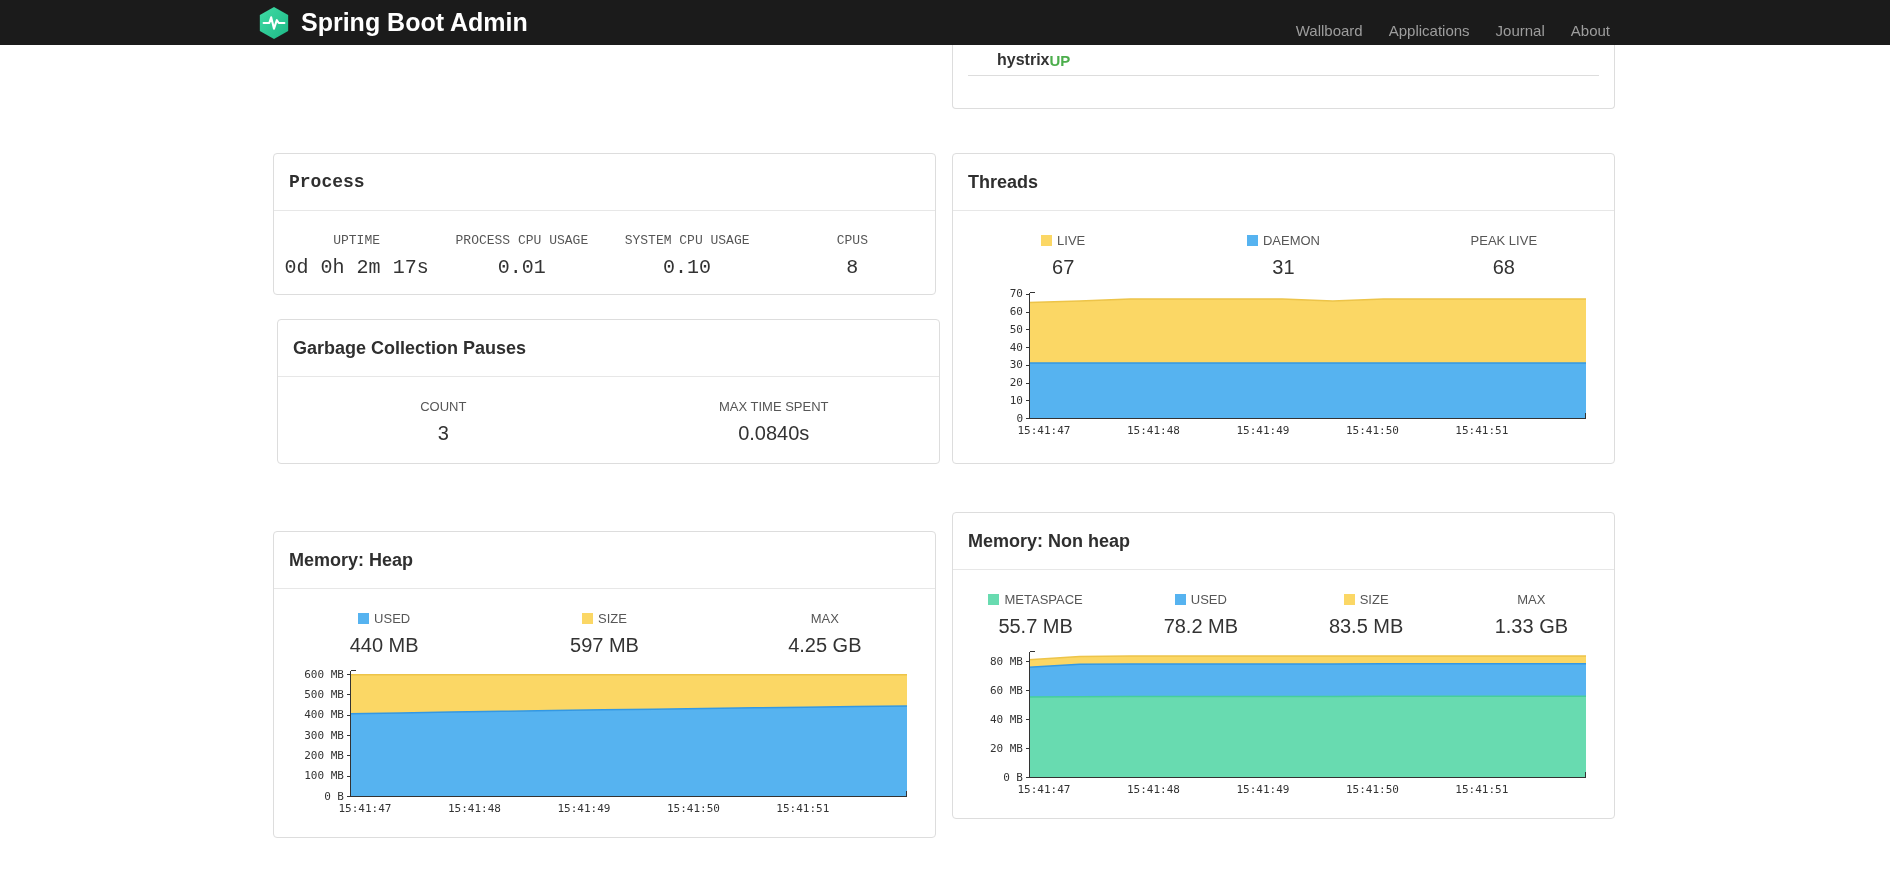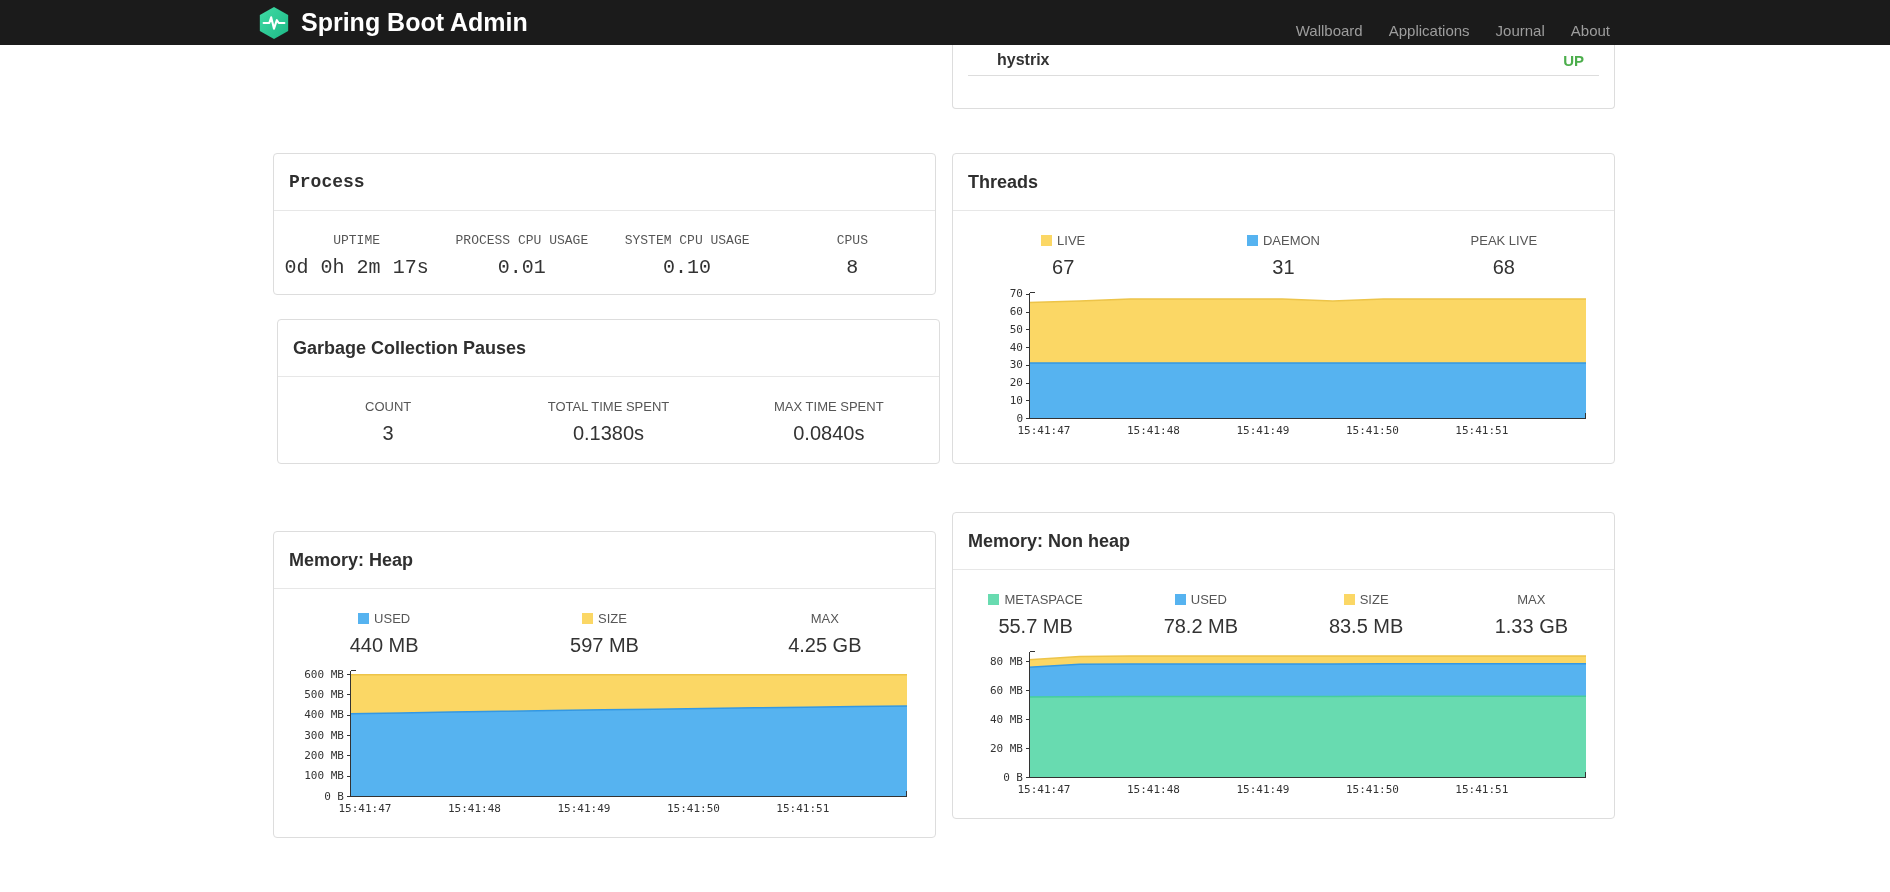--- a/index.html
+++ b/index.html
@@ -37,21 +37,21 @@
   .panel-health  { left:679px; top:0;     width:663px; height:64px;
                    border-top:none; border-radius:0 0 4px 4px; }
   .panel-process { left:0;     top:108px; width:663px; height:142px;font-family:Liberation Mono, monospace; }
   .panel-gc      { left:4px;     top:274px; width:663px; height:145px; }
   .panel-heap    { left:0;     top:486px; width:663px; height:307px; }
   .panel-threads { left:679px; top:108px; width:663px; height:311px; }
   .panel-nonheap { left:679px; top:467px; width:663px; height:307px; }
 
   .health-row {
     margin:0 15px; padding:6px 15px 6px 29px;
-    display:flex; justify-content:space-between; align-items:center;
+    display:flex; justify-content:flex-start; align-items:center;
     border-bottom:1px solid #ddd;
   }
   .health-name   { font-size:16px; font-weight:600; color:#333; }
   .health-status { font-size:15px; font-weight:bold; color:#4cae4c; }
 
   .stats { display:flex; padding-top:22px; }
   .stat  { flex:1; text-align:center; }
   .stat-label {
     font-size:13px; color:#565656;
     display:flex; align-items:center; justify-content:center; gap:5px;
@@ -122,24 +122,20 @@
       </div>
     </div>
   </section>
 
   <section class="panel panel-gc">
     <div class="panel-heading">Garbage Collection Pauses</div>
     <div class="stats">
       <div class="stat">
         <div class="stat-label">COUNT</div>
         <div class="stat-value">3</div>
-      </div>
-      <div class="stat">
-        <div class="stat-label">TOTAL TIME SPENT</div>
-        <div class="stat-value">0.1380s</div>
       </div>
       <div class="stat">
         <div class="stat-label">MAX TIME SPENT</div>
         <div class="stat-value">0.0840s</div>
       </div>
     </div>
   </section>
 
   <section class="panel panel-threads">
     <div class="panel-heading">Threads</div>

